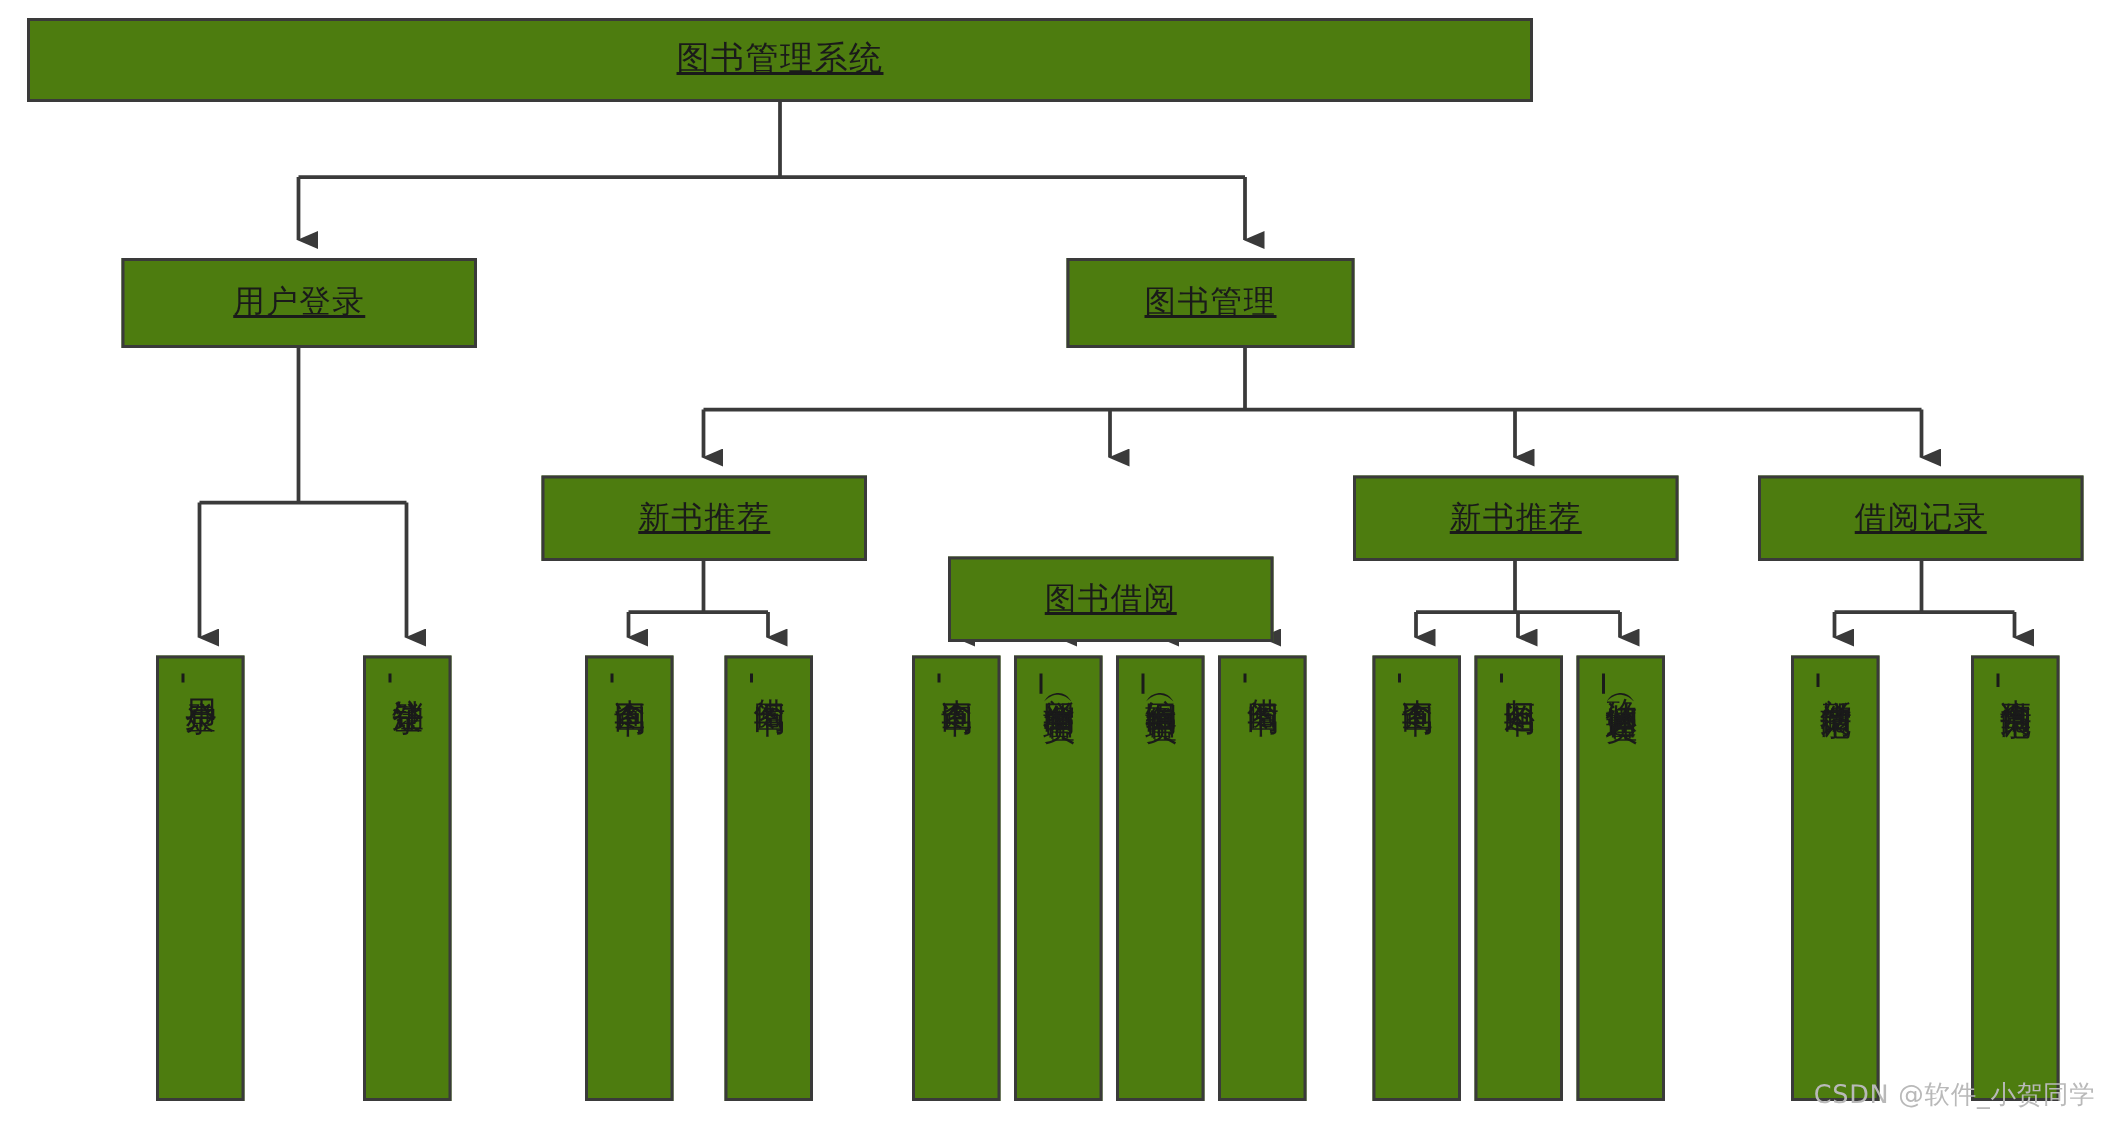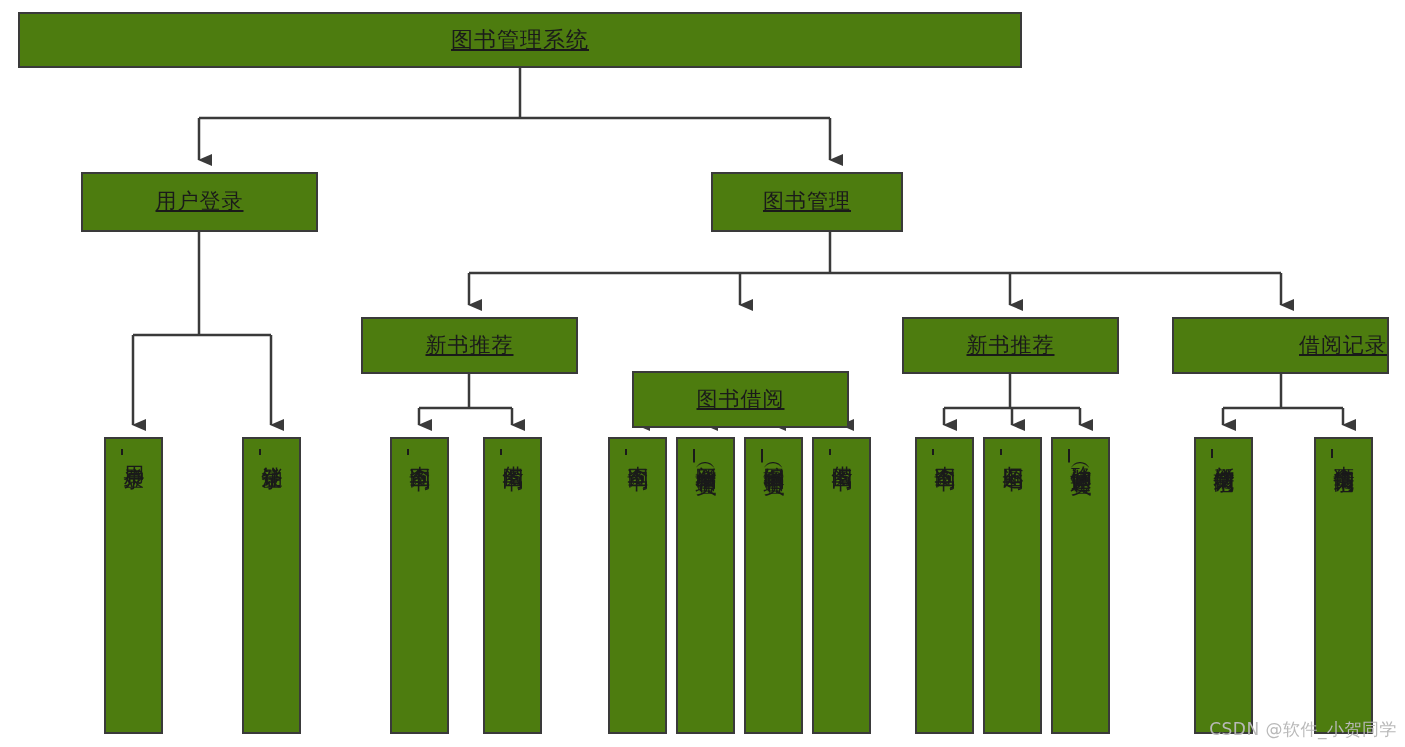--- a/index.html
+++ b/index.html
@@ -142,21 +142,21 @@
 
   <div class="node h" style="left:361px; top:317px; width:217px; height:57px;">
     <span>新书推荐</span>
   </div>
   <div class="node h" style="left:632px; top:329px; width:217px; height:57px;margin-top:42px;">
     <span>图书借阅</span>
   </div>
   <div class="node h" style="left:902px; top:317px; width:217px; height:57px;">
     <span>新书推荐</span>
   </div>
-  <div class="node h" style="left:1172px; top:317px; width:217px; height:57px;justify-content:flex-end;">
+  <div class="node h" style="left:1172px; top:317px; width:217px; height:57px;">
     <span>借阅记录</span>
   </div>
 
   <div class="node leaf" style="left:104px; top:437px; width:59px; height:297px;">
     <span class="vtext">用户登录</span>
   </div>
   <div class="node leaf" style="left:242px; top:437px; width:59px; height:297px;">
     <span class="vtext">注销登录</span>
   </div>
 

